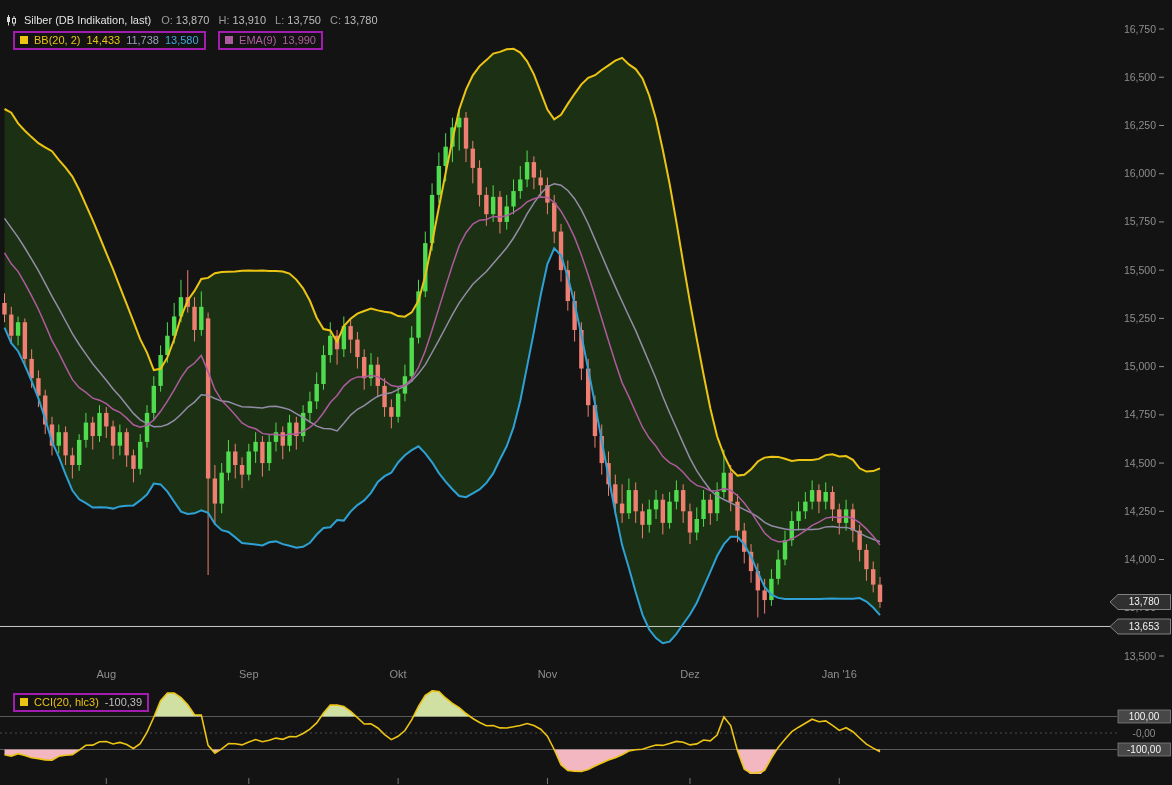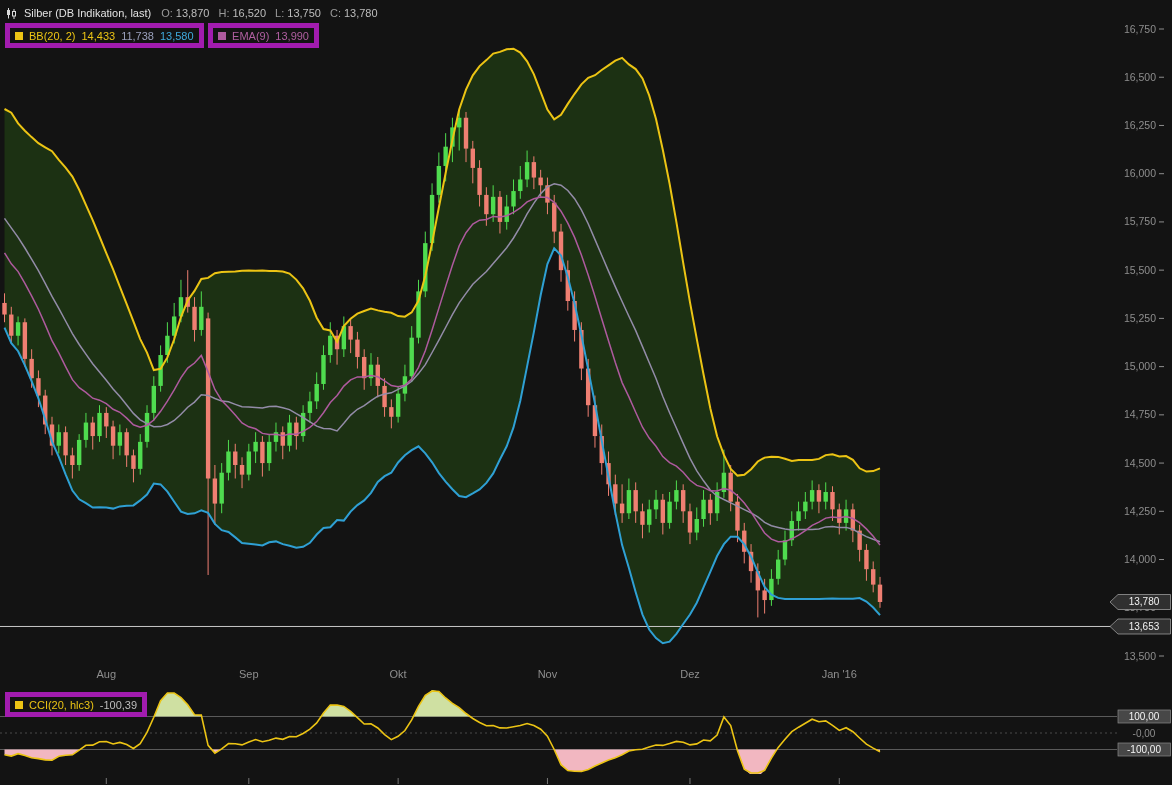--- a/index.html
+++ b/index.html
@@ -1,22 +1,22 @@
 <!DOCTYPE html>
 <html><head>
 <meta charset="utf-8">
 <style>
   html,body{margin:0;padding:0;background:#131313;}
   .app{position:relative;width:1172px;height:785px;background:#131313;overflow:hidden;
        font-family:"Liberation Sans","DejaVu Sans",sans-serif;}
   svg text{font-family:"Liberation Sans","DejaVu Sans",sans-serif;}
   #chart{position:absolute;left:0;top:0;}
-  .legend{position:absolute;left:5px;top:5px;z-index:5;}
+  .legend{position:absolute;left:5px;top:12px;z-index:5;}
   .lrow{display:flex;align-items:center;gap:6px;height:16px;font-size:11px;color:#c8c8c8;margin-bottom:2px;white-space:nowrap;}
-  .boxed{display:inline-flex;border:5px solid #a21caf;padding:0 5px;height:15px;width:max-content;}
+  .boxed{display:inline-flex;border:2px solid #a21caf;padding:0 5px;height:15px;width:max-content;margin-left:8px;}
   .chip{width:8px;height:8px;display:inline-block;flex:0 0 auto;}
   .ico{display:inline-flex;width:13px;height:13px;align-items:center;justify-content:center;flex:0 0 auto;}
   .t-title{color:#e2e2e2;}
   .t-dim{color:#9a9a9a;}
   .t-val{color:#bdbdbd;}
   .t-range{color:#cfcfcf;}
   .t-bb{color:#ecc414;}
   .t-bbmid{color:#9aa0bc;}
   .t-bblow{color:#3fa9dc;}
   .t-ema{color:#b05fa0;}
@@ -389,21 +389,21 @@
         </svg>
       </span>
       <span class="t-title">Silber (DB Indikation, last)</span>
       <span class="ohlc">
         <span class="item">
             <span class="t-dim">O:</span>
             <span class="t-val">13,870</span>
           </span>
         <span class="item">
             <span class="t-dim">H:</span>
-            <span class="t-val">16,520</span>
+            <span class="t-val">13,910</span>
           </span>
         <span class="item">
             <span class="t-dim">L:</span>
             <span class="t-val">13,750</span>
           </span>
         <span class="item">
             <span class="t-dim">C:</span>
             <span class="t-val">13,780</span>
           </span>
       </span>

